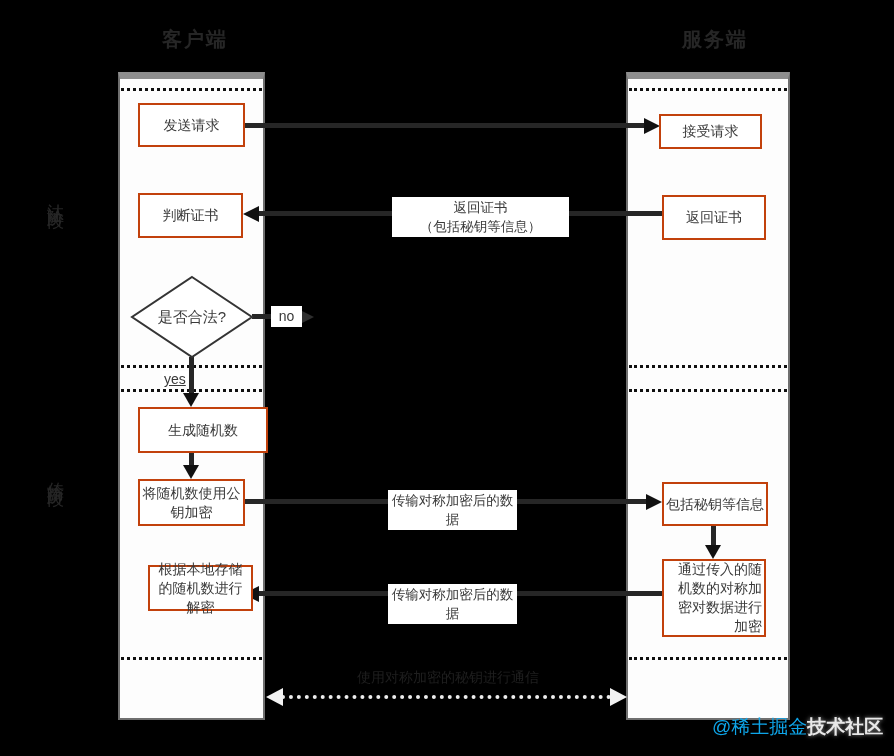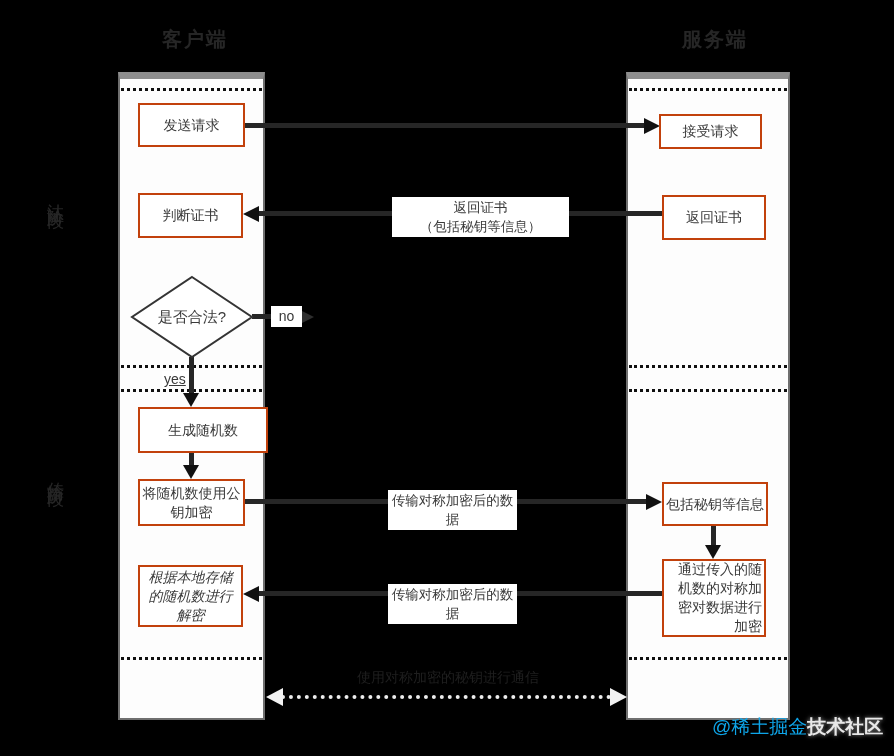--- a/index.html
+++ b/index.html
@@ -94,21 +94,21 @@
 
   <div class="diamond" style="left:130px;top:275px;">
     <svg width="124" height="84">
       <polygon points="62,2 122,42 62,82 2,42" fill="#fff" stroke="#343434" stroke-width="2"></polygon>
     </svg>
   </div>
   <div class="diamond-label" style="left:130px;top:308px;width:124px;">是否合法?</div>
 
   <div class="box" style="left:138px;top:407px;width:130px;height:46px;">生成随机数</div>
   <div class="box" style="left:138px;top:479px;width:107px;height:47px;">将随机数使用公钥加密</div>
-  <div class="box" style="left:138px;top:565px;width:105px;height:62px;font-style:italic;">根据本地存储的随机数进行解密</div>
+  <div class="box" style="left:148px;top:565px;width:105px;height:46px;">根据本地存储的随机数进行解密</div>
 
 
   <div class="box" style="left:659px;top:114px;width:103px;height:35px;text-align:right;">接受请求</div>
   <div class="box" style="left:662px;top:195px;width:104px;height:45px;">返回证书</div>
   <div class="box" style="left:662px;top:482px;width:106px;height:44px;">包括秘钥等信息</div>
   <div class="box" style="left:662px;top:559px;width:104px;height:78px;text-align:right;">通过传入的随机数的对称加密对数据进行加密</div>
 
   <div class="chip" style="left:392px;top:197px;width:173px;">
     <div>返回证书</div>
     <div>（包括秘钥等信息）</div>

